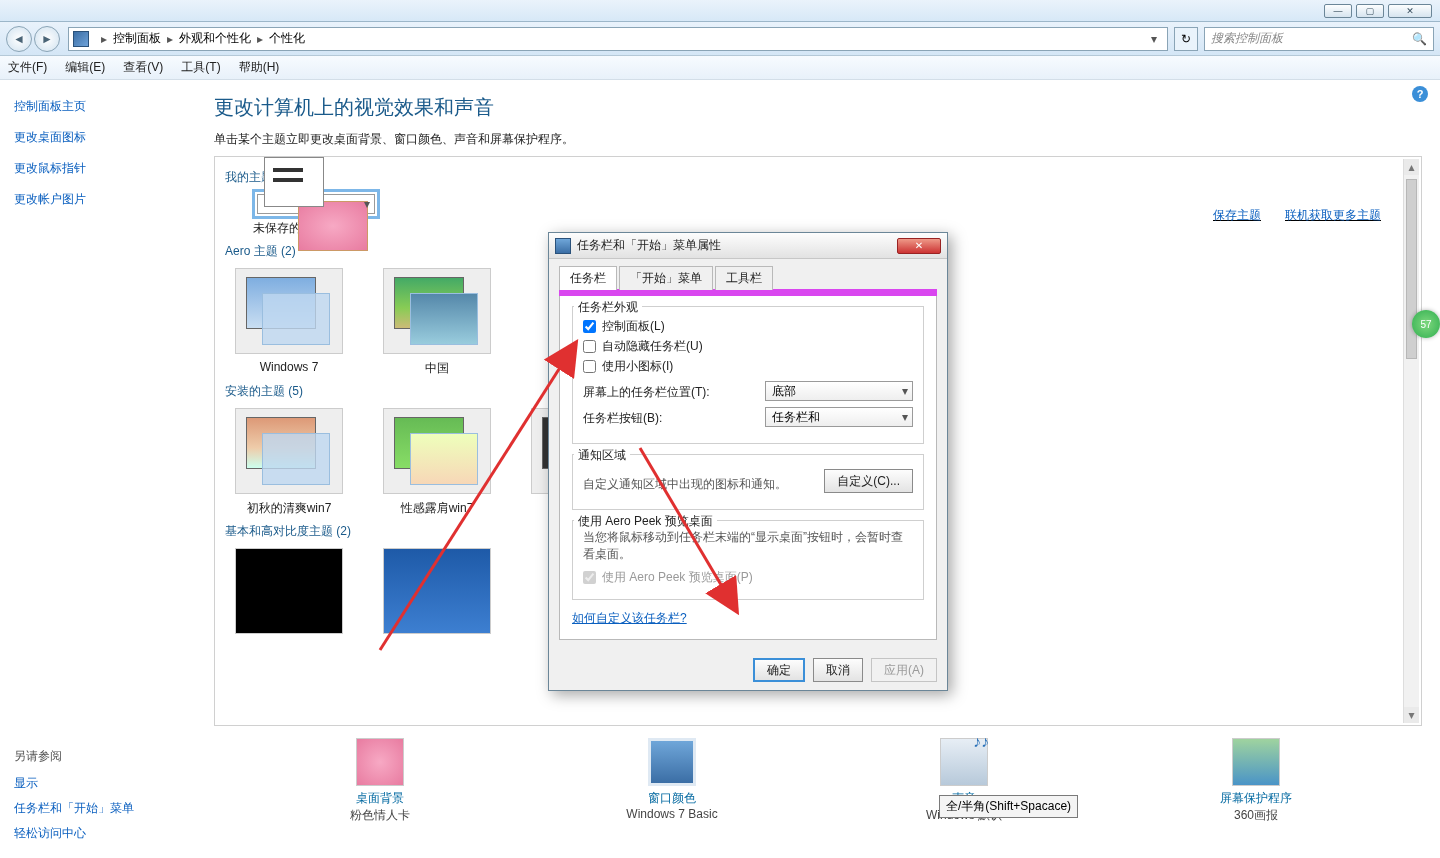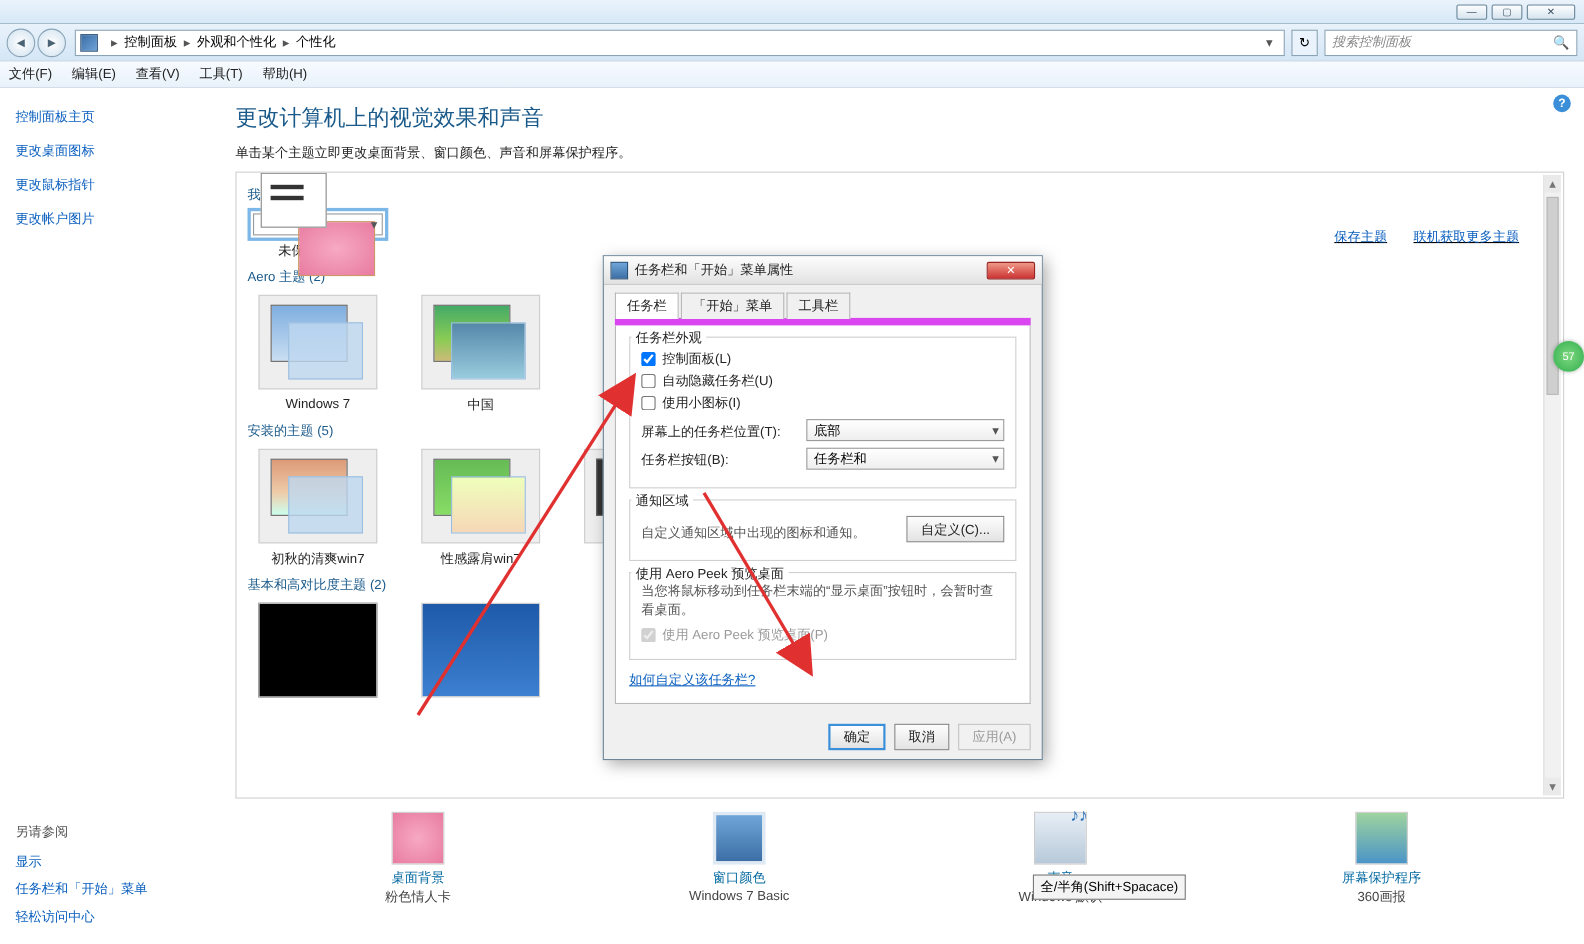--- a/index.html
+++ b/index.html
@@ -89,21 +89,21 @@
 .tabs { display:flex; border-bottom:7px solid #d946ef; }
 .tab { padding:3px 10px; border:1px solid #b9b9b9; border-bottom:none; background:#f0f0f0; margin-right:2px; position:relative; top:1px; color:#222;}
 .tab.active { background:#fff; }
 .tab-pane { background:#fff; border:1px solid #b9b9b9; border-top:none; padding:10px 12px 12px; }
 .group { border:1px solid #cfcfcf; padding:8px 10px 10px; margin-bottom:10px; position:relative; }
 .group > .legend { position:absolute; top:-8px; left:1px; background:#fff; padding:0 4px; color:#222; }
 .chk { display:flex; align-items:center; margin:3px 0; color:#222;}
 .chk input { margin-right:6px; }
 .row { display:flex; align-items:flex-end; margin:6px 0; }
 .row label{ width:150px; color:#222;}
-.sel { flex:1; height:20px; border:1px solid #9a9a9a; background:linear-gradient(#fff,#eee); padding:0 18px 0 6px; display:flex; align-items:center; position:relative;}
+.sel { flex:1; height:20px; border:1px solid #9a9a9a; background:linear-gradient(#fff,#eee); padding:0 18px 0 6px; display:flex; align-items:center; position:relative;margin-left:32px;}
 .sel::after{content:"▾"; position:absolute; right:4px; color:#555;}
 .btn { height:24px; padding:0 12px; border:1px solid #8a8a8a; background:linear-gradient(#fdfdfd,#e3e3e3); display:inline-flex; align-items:center; color:#222;}
 .btn.primary { border:2px solid #3b8fd8; }
 .btn.muted { color:#9a9a9a; border-color:#c4c4c4; background:#f1f1f1;}
 .linkish { color:#0a5fbf; text-decoration: underline; cursor:pointer; }
 .dlg-buttons { display:flex; justify-content:flex-end; gap:8px; padding:8px 10px; }
 .note { color:#555; }
 .disabled { color:#9a9a9a; }
 
 

